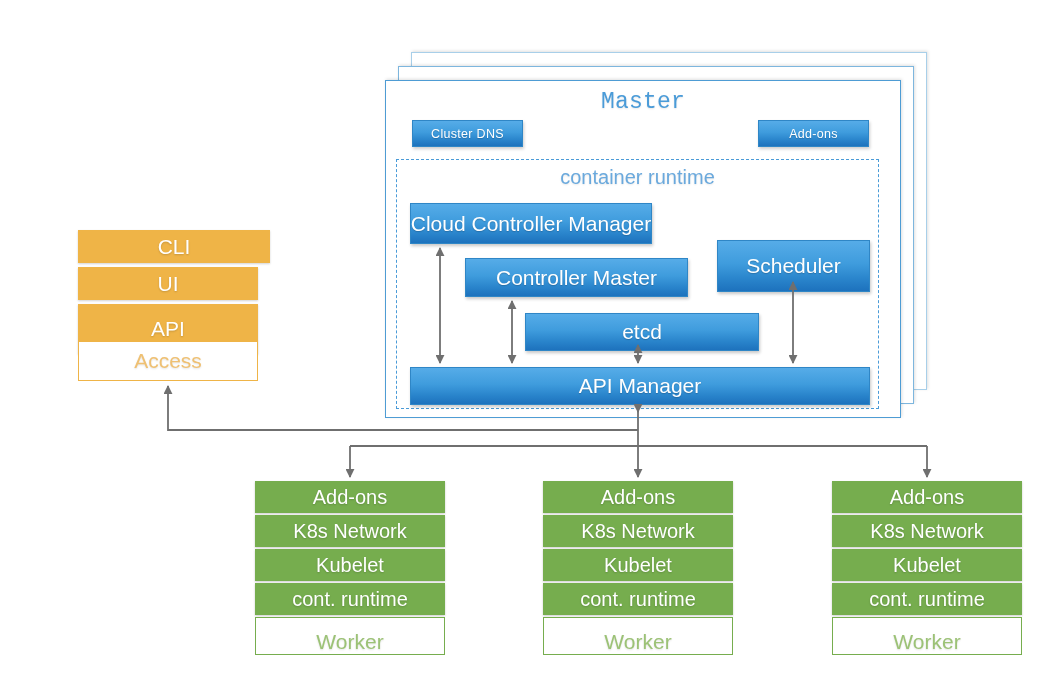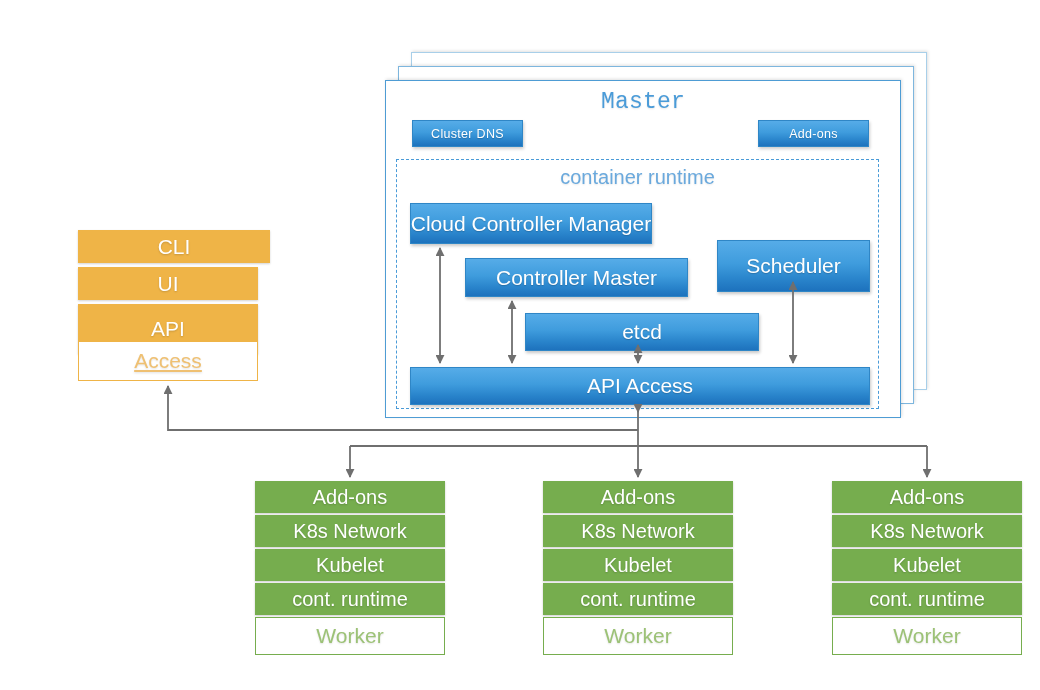--- a/index.html
+++ b/index.html
@@ -116,21 +116,21 @@
     justify-content: center;
     font-size: 20px;
     text-shadow: 0 1px 2px rgba(0,0,0,0.18);
     box-shadow: 0 1px 2px rgba(0,0,0,0.20);
   }
   .worker-foot {
     background: #ffffff;
     border: 1px solid #76ad4e;
     color: #9cc276;
     display: flex;
-    align-items: center;
+    align-items: flex-end;
     justify-content: center;
     font-size: 21px;
     text-shadow: 0 1px 2px rgba(0,0,0,0.12);
   }
 
   
   #wires {
     position: absolute;
     left: 0; top: 0;
     width: 1040px;
@@ -171,34 +171,34 @@
 
   <div class="abs blue-box" style="left:717px; top:240px; width:153px; height:52px;">
     <span>Scheduler</span>
   </div>
 
   <div class="abs blue-box" style="left:525px; top:303px; width:234px; height:38px;margin-top:10px;">
     <span>etcd</span>
   </div>
 
   <div class="abs blue-box" style="left:410px; top:367px; width:460px; height:38px;">
-    <span>API Access</span>
+    <span>API Manager</span>
   </div>
 
   <div class="abs access-wrap" style="left:78px; top:230px; width:180px; height:160px;">
     <div class="abs access-row" style="left:0px; top:0px; width:192px; height:33px;">
       <span>CLI</span>
     </div>
     <div class="abs access-row" style="left:0px; top:37px; width:180px; height:33px;">
       <span>UI</span>
     </div>
     <div class="abs access-row" style="left:0px; top:74px; width:180px; height:50px;">
       <span>API</span>
     </div>
-    <div class="abs access-foot" style="left:0px; top:111px; width:180px; height:40px;text-decoration:underline;">
+    <div class="abs access-foot" style="left:0px; top:111px; width:180px; height:40px;">
       <span>Access</span>
     </div>
   </div>
 
   <div class="abs" style="left:255px; top:481px; width:190px; height:175px;">
     <div class="abs worker-row" style="left:0px; top:0px; width:190px; height:32px;">
       <span>Add-ons</span>
     </div>
     <div class="abs worker-row" style="left:0px; top:34px; width:190px; height:32px;">
       <span>K8s Network</span>

